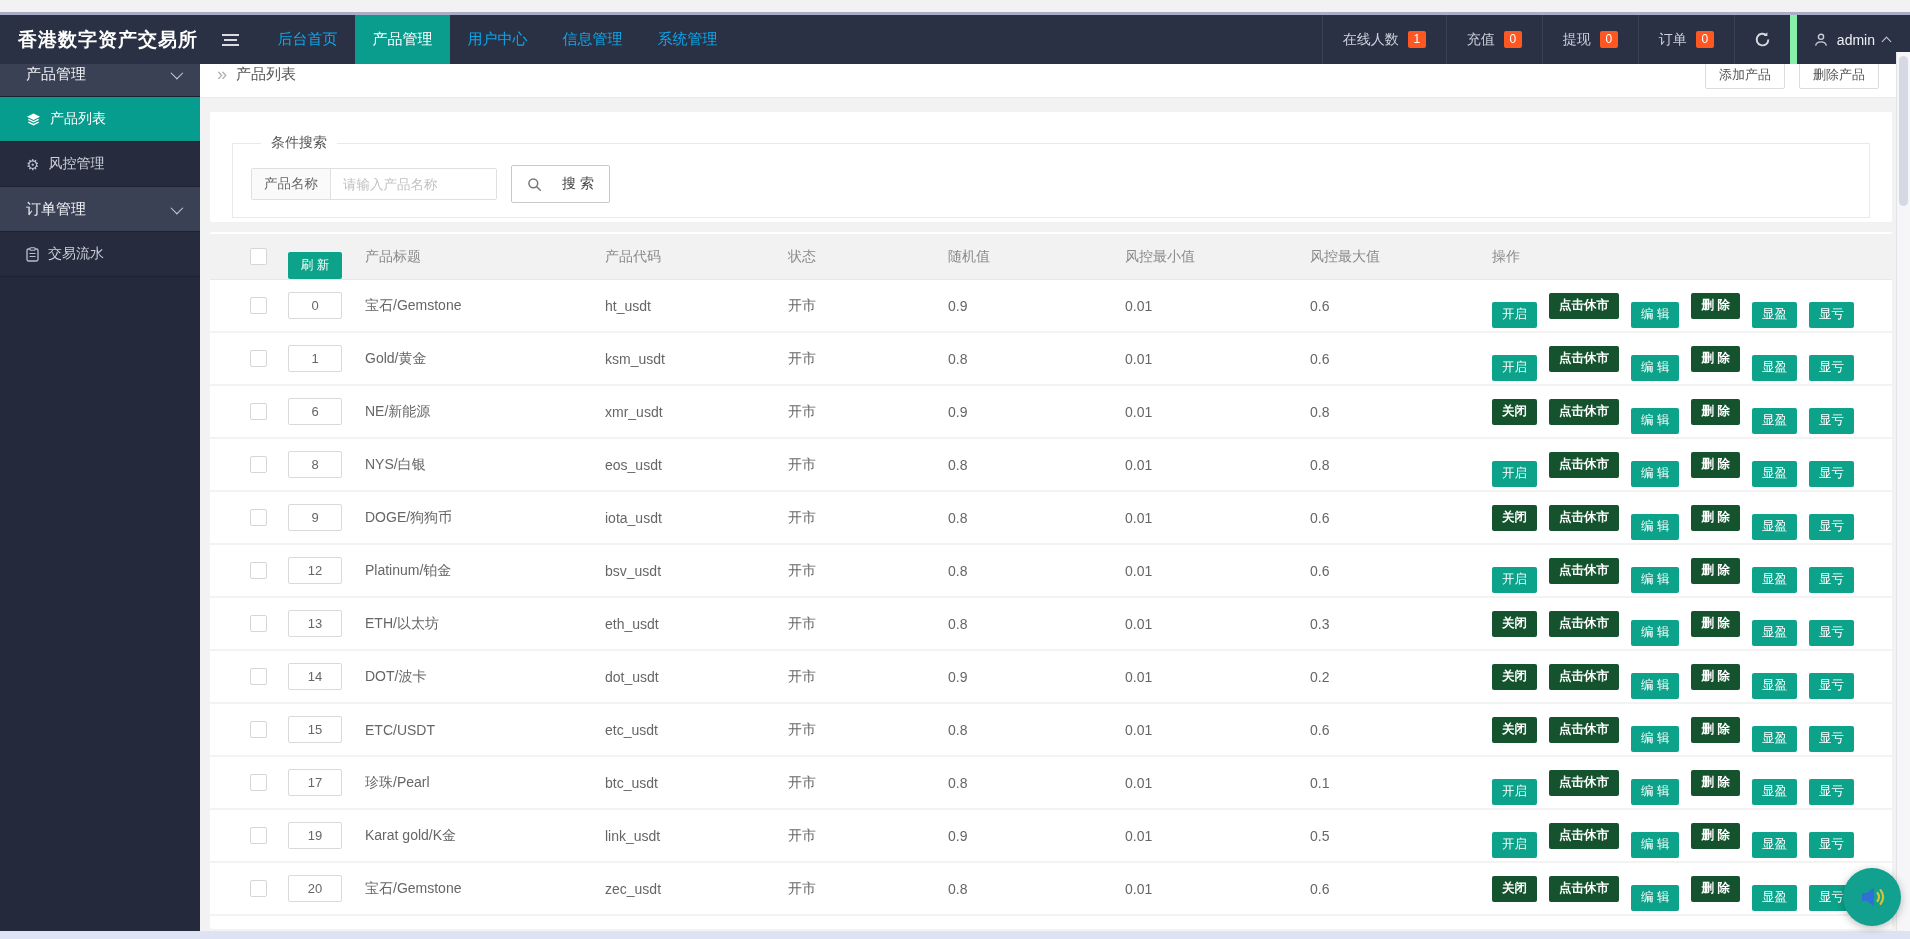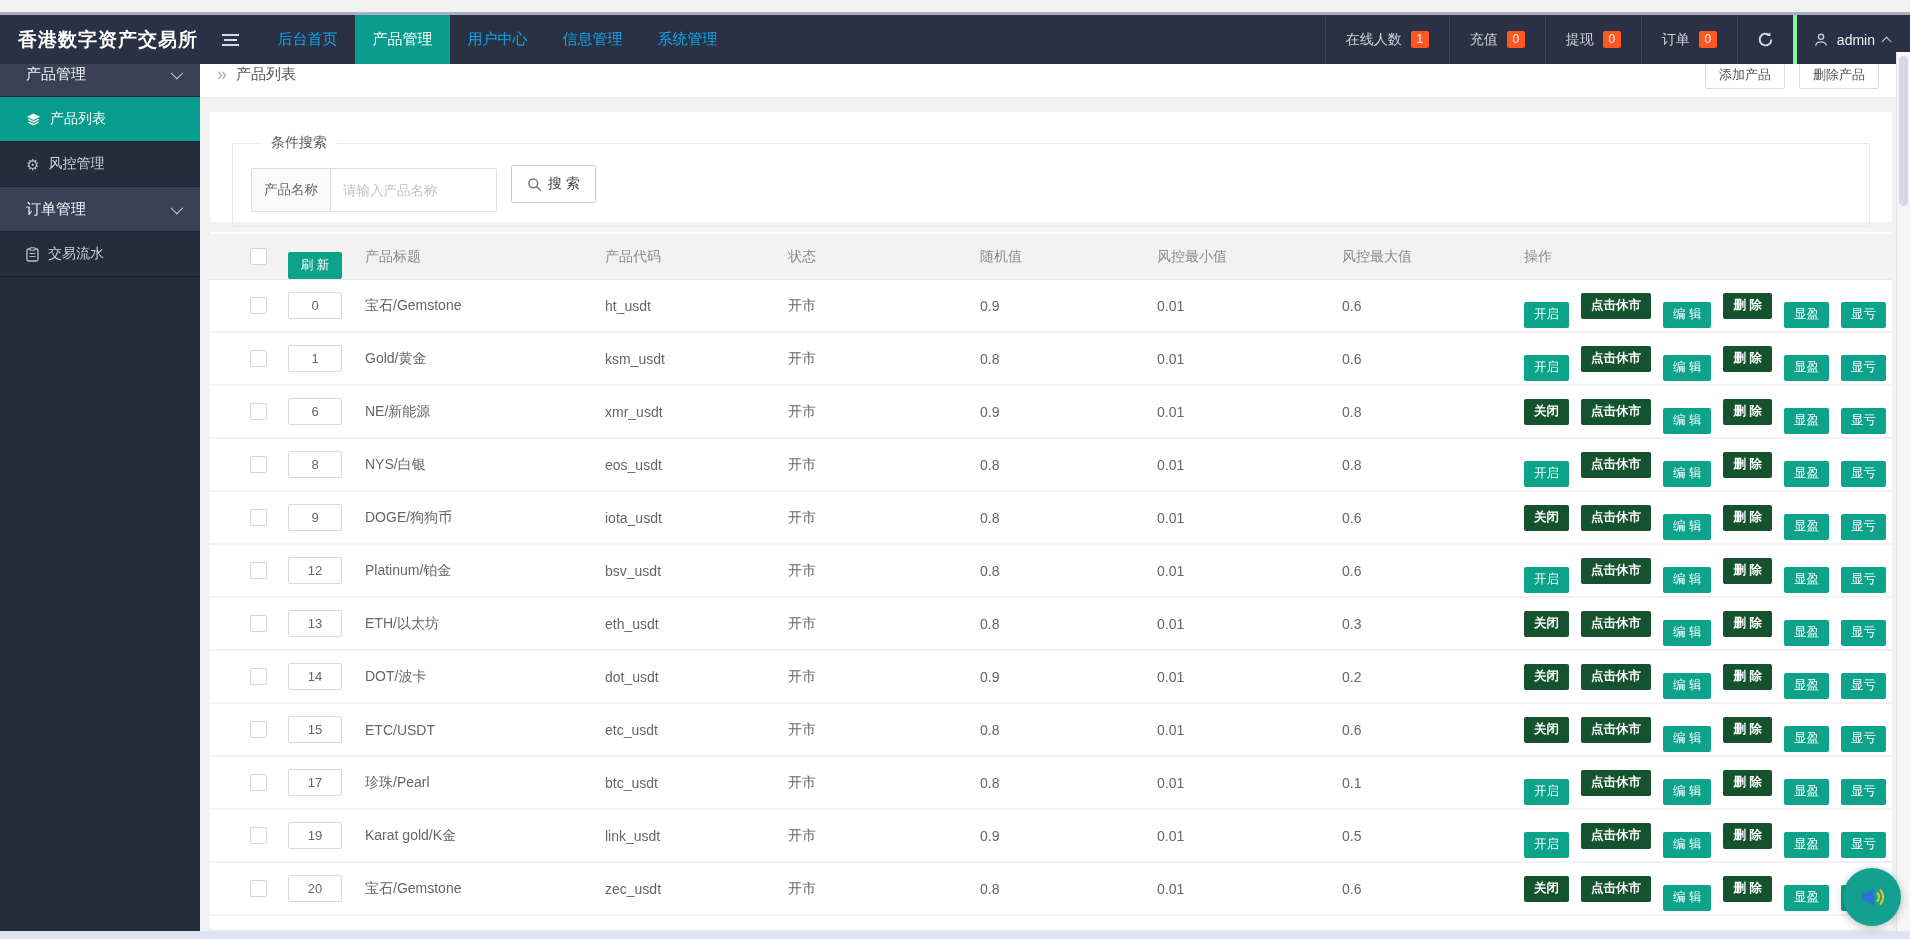--- a/index.html
+++ b/index.html
@@ -10,21 +10,21 @@
   .logo { width:200px; display:flex; align-items:center; padding-left:18px; color:#fff; font-size:19px; font-weight:bold; letter-spacing:1px; }
   .hamburger { width:60px; display:flex; flex-direction:column; align-items:center; justify-content:center; gap:3px; cursor:pointer; }
   .hamburger i { display:block; width:17px; height:2px; background:#d8dbe2; }
   .hamburger i:nth-child(2){ width:13px; }
   .nav-item { width:95px; display:flex; align-items:center; justify-content:center; color:#0ea5e9; font-size:15px; cursor:pointer; }
   .nav-item.active { background:#0a9d8d; color:#fff; }
   .top-right { margin-left:auto; display:flex; align-items:stretch; }
   .stat { display:flex; align-items:center; padding:0 20px; border-left:1px solid #3a415a; color:#ccd0db; font-size:14px; gap:9px; cursor:pointer; }
   .badge { background:#ff5722; color:#fff; font-size:12px; line-height:17px; min-width:18px; text-align:center; padding:0 4px; border-radius:2px; }
   .icon-btn { width:56px; display:flex; align-items:center; justify-content:center; border-left:1px solid #3a415a; cursor:pointer; }
-  .user { padding:0 20px 0 16px; border-left:4px solid #86efac; display:flex; align-items:center; gap:8px; color:#eef0f4; font-size:14px; cursor:pointer; }
+  .user { padding:0 20px 0 16px; border-left:7px solid #86efac; display:flex; align-items:center; gap:8px; color:#eef0f4; font-size:14px; cursor:pointer; }
   .chev-up { width:7px; height:7px; border-left:1.6px solid #c9cdd8; border-top:1.6px solid #c9cdd8; transform:rotate(45deg); margin-top:4px; }
 
   
   .sidebar { position:absolute; top:52px; left:0; width:200px; bottom:8px; background:#242a3b; z-index:4; }
   .sgroup { height:45px; background:#3b4154; color:#f0f1f4; font-size:15px; display:flex; align-items:center; padding-left:26px; position:relative; border-bottom:1px solid #1d2230; cursor:pointer; }
   .sgroup .chev-down { position:absolute; right:20px; width:9px; height:9px; border-right:1.7px solid #cfd3dc; border-bottom:1.7px solid #cfd3dc; transform:rotate(45deg) translateY(-2px); }
   .sitem { height:45px; background:#262c3d; color:#ccd1da; font-size:14px; display:flex; align-items:center; padding-left:26px; gap:9px; border-bottom:1px solid #1d2230; cursor:pointer; }
   .sitem.active { background:#069d8e; color:#fff; }
   .sitem .gear { font-size:15px; color:#b9bfca; line-height:1; }
 
@@ -35,37 +35,37 @@
   .bc-title { color:#555; font-size:15px; }
   .bc-actions { margin-left:auto; display:flex; gap:14px; }
   .bc-btn { height:29px; padding:0 13px; background:#fff; border:1px solid #dcdcdc; border-radius:2px; font-size:13px; color:#555; cursor:pointer; font-family:inherit; }
 
   .content { position:absolute; top:46px; left:0; right:0; bottom:0; background:#f2f2f2; padding:14px 4px 0 10px; overflow:hidden; }
   .card { background:#fff; border-radius:2px; }
   .card.search { height:110px; padding:22px 22px 0; margin-bottom:10px; }
   fieldset { border:1px solid #e9e9e9; padding:10px 18px 14px; }
   legend { font-size:14px; color:#555; padding:0 10px; margin-left:10px; }
   .form-row { display:flex; align-items:flex-start; margin-top:6px; }
-  .input-group { display:flex; height:44px; border:1px solid #e0e0e0; border-radius:2px; overflow:hidden; }
+  .input-group { display:flex; height:32px; border:1px solid #e0e0e0; border-radius:2px; overflow:hidden; }
   .ig-label { background:#fafafa; border-right:1px solid #e0e0e0; padding:0 12px; display:flex; align-items:center; font-size:13.5px; color:#666; }
   .ig-input { border:none; outline:none; width:165px; padding:0 12px; font-size:13.5px; color:#333; font-family:inherit; }
   .ig-input::placeholder { color:#c2c2c2; }
-  .search-btn { margin-left:14px; margin-top:-3px; height:38px; padding:4px 15px; background:#fff; border:1px solid #c9c9c9; border-radius:2px; display:flex; align-items:center; gap:6px; font-size:14px; color:#444; cursor:pointer; font-family:inherit; }
+  .search-btn { margin-left:14px; margin-top:-3px; height:38px; padding:4px 15px; background:#fff; border:1px solid #c9c9c9; border-radius:2px; display:flex; align-items:center; gap:20px; font-size:14px; color:#444; cursor:pointer; font-family:inherit; }
 
   .card.table { min-height:697px; padding-top:2px; }
   .thead { height:46px; background:#f2f2f2; display:flex; align-items:center; font-size:14px; color:#8a8a8a; border-bottom:1px solid #e8e8e8; padding-left:40px; }
   .trow { height:53px; display:flex; align-items:center; border-bottom:2px solid #f3f3f3; font-size:14px; color:#666; padding-left:40px; }
   .c-check { width:18px; display:flex; }
   .checkbox { width:17px; height:17px; border:1px solid #d6d6d6; border-radius:2px; background:#fff; cursor:pointer; }
   .c-id { width:55px; margin-left:20px; display:flex; }
   .id-box { width:54px; height:27px; border:1px solid #d9d9d9; border-radius:2px; background:#fff; display:flex; align-items:center; justify-content:center; font-size:13px; color:#666; }
   .c-title { width:240px; margin-left:22px; }
   .c-code { width:183px; }
   .c-status { width:160px; }
-  .c-random { width:177px;margin-left:32px; }
+  .c-random { width:177px; }
   .c-min { width:185px; }
   .c-max { width:182px; }
   .c-actions { display:flex; gap:12px; align-items:center; }
   .btn { height:26px; border:none; border-radius:2px; color:#fff; font-size:12.5px; padding:0 10px; cursor:pointer; font-family:inherit; white-space:nowrap; }
   .btn.teal { background:#0da38b;margin-top:18px; }
   .btn.red { background:#14532d;font-weight:bold; }
   .refresh-tbtn { width:54px; height:27px; }
 
   
   .voice-fab { position:absolute; left:1843px; top:868px; width:58px; height:58px; border-radius:50%; background:#12a08f; box-shadow:0 2px 8px rgba(0,0,0,.28); display:flex; align-items:center; justify-content:center; z-index:20; cursor:pointer; }

